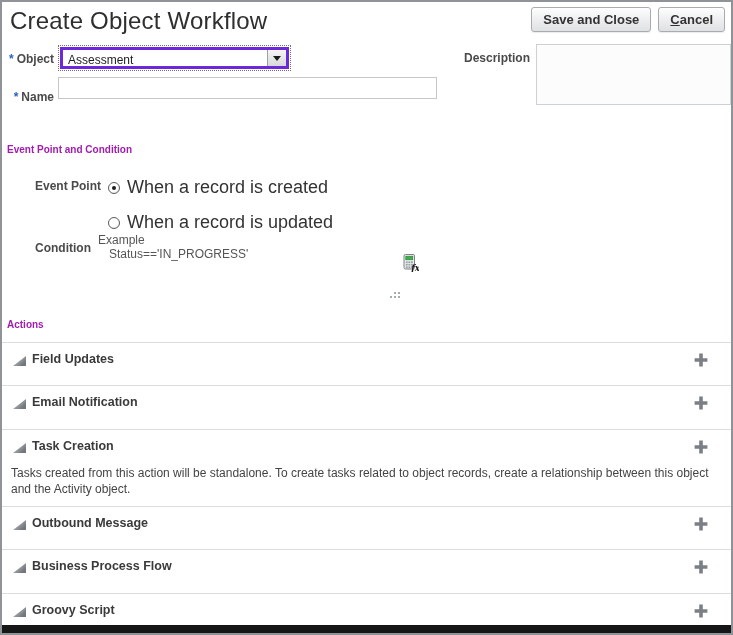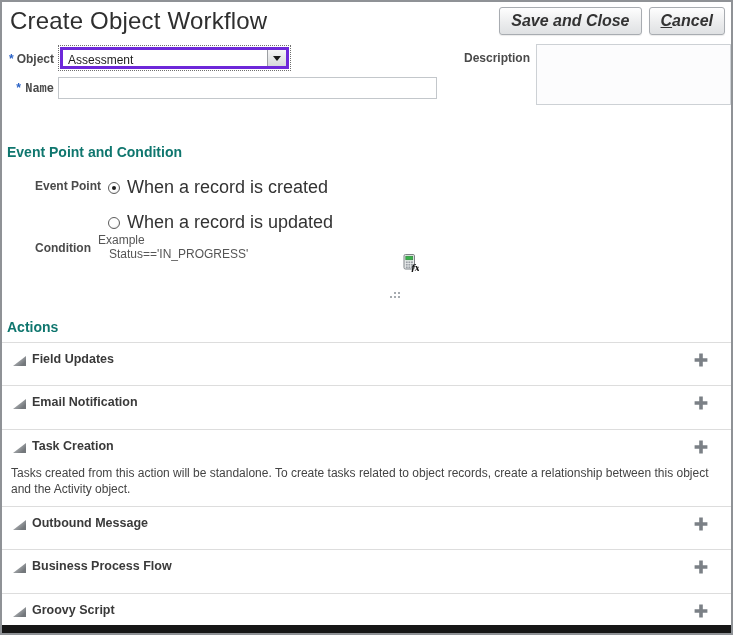--- a/index.html
+++ b/index.html
@@ -13,21 +13,21 @@
   .abs { position:absolute; }
 
   
   .page-title { left:8px; top:5px; font-size:24px; color:#2f2f2f; letter-spacing:.2px; }
   .toolbar { top:5px; right:6px; display:flex; gap:7px; }
   .btn {
     border:1px solid #a8acb1; border-radius:3px; cursor:pointer;
     background:linear-gradient(#fefefe, #ecedee 55%, #dfe1e3);
     padding:4px 11px; box-shadow:0 1px 1px rgba(0,0,0,.08);
   }
-  .btn-label { display:block; font-size:16px; font-weight:bold; color:#333;font-style:italic; }
+  .btn-label { display:block; font-size:13px; font-weight:bold; color:#333; }
   .btn-cancel .btn-label::first-letter { text-decoration:underline; }
 
   
   .fld-label { font-size:12px; font-weight:bold; color:#4a4a4a; text-align:right; }
   .req { color:#2a62c6; font-weight:bold; margin-right:3px; }
 
   
   .combo-wrap { left:56px; top:43px; width:233px; height:26px; border:1px dotted #6f6f6f; padding:1px; cursor:pointer; }
   .combo { display:flex; width:100%; height:100%; border:3px solid #6d28d9; background:#fff; }
   .combo-text { flex:1; font-size:12px; color:#1d1d1d; padding:3px 0 0 5px; white-space:nowrap; overflow:hidden; }
@@ -37,21 +37,21 @@
   .text-input {
     left:56px; top:75px; width:379px; height:22px;
     border:1px solid #c3c7cb; font-size:12px; padding:2px 5px; color:#222; outline:none;
   }
   .desc-area {
     left:534px; top:42px; width:195px; height:61px;
     border:1px solid #cdd1d5; background:#fcfcfd; resize:none; outline:none; font-size:12px; padding:3px; color:#222;
   }
 
   
-  .section-title { font-size:14px; font-weight:bold; color:#0f766e; }
+  .section-title { font-size:10px; font-weight:bold; color:#a21caf; }
 
   
   .radio-row { display:flex; align-items:center; gap:7px; cursor:pointer; }
   .radio { width:12px; height:12px; border-radius:50%; border:1px solid #5c5c5c;
            background:radial-gradient(circle at 35% 30%, #fff 55%, #d9d9d9); position:relative; flex:0 0 auto; }
   .radio.checked::after { content:""; position:absolute; inset:3px; border-radius:50%; background:#1e1e1e; }
   .radio-label { font-size:18px; color:#333; }
 
   
   .cond-hint { font-size:12px; color:#555; line-height:14px; }
@@ -92,21 +92,21 @@
       <span class="combo-text">Assessment</span>
       <span class="combo-btn">
         <span class="combo-arrow"></span>
       </span>
     </div>
   </div>
 
   <div class="abs fld-label" style="left:438px; top:49px; width:90px;">Description</div>
   <textarea class="abs desc-area" style=""></textarea>
 
-  <div class="abs fld-label" style="left:0; top:80px; width:52px;font-family:Liberation Mono, monospace;">
+  <div class="abs fld-label" style="left:0; top:88px; width:52px;">
     <span class="req">*</span><span>Name</span>
   </div>
   <input type="text" class="abs text-input" value="" style="">
 
   <div class="abs section-title" style="left:5px; top:142px;">Event Point and Condition</div>
 
   <div class="abs fld-label" style="left:0; top:177px; width:99px;">Event Point</div>
   <div class="abs radio-row" style="left:106px; top:175px;">
     <span class="radio checked"></span>
     <span class="radio-label">When a record is created</span>

